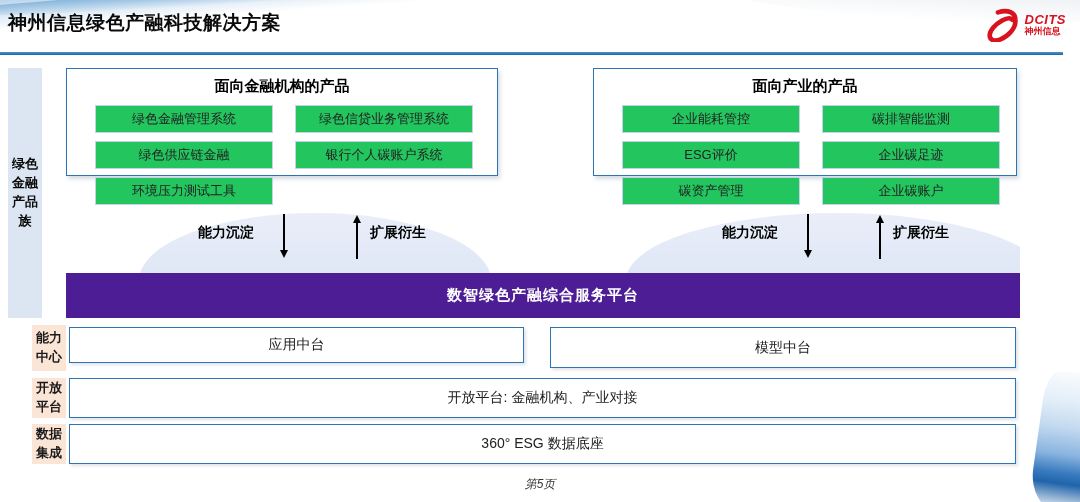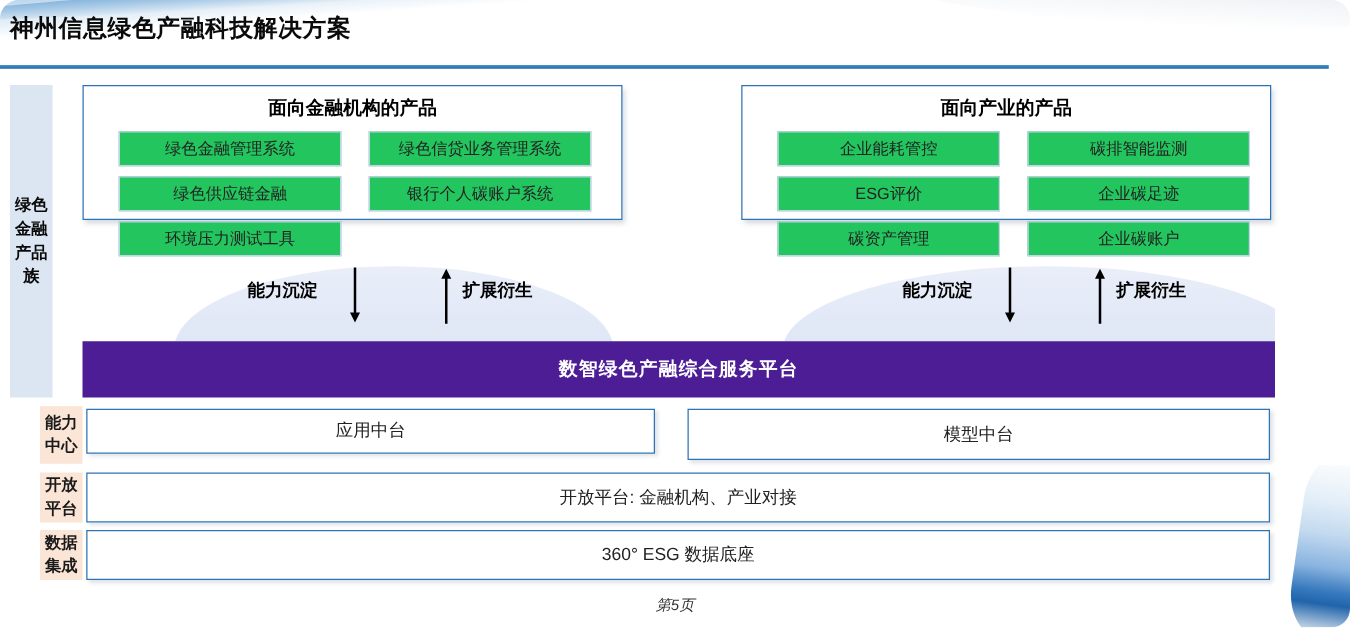--- a/index.html
+++ b/index.html
@@ -1,18 +1,18 @@
 <!DOCTYPE html>
 <html><head>
 <meta charset="utf-8">
 <style>
   html,body{margin:0;padding:0;background:#fff;}
   .slide{
     position:relative;width:1080px;height:502px;background:#fff;overflow:hidden;
-    font-family:"Liberation Sans",sans-serif;color:#111;border-radius:15px;
+    font-family:"Liberation Sans",sans-serif;color:#111;
   }
   
   .header-deco{position:absolute;left:0;top:0;width:1080px;height:58px;overflow:hidden;}
   .streak1{position:absolute;left:-90px;top:-38px;width:640px;height:62px;border-radius:50%;
     transform:rotate(-4deg);background:linear-gradient(to bottom,#8fbade 10%,rgba(255,255,255,0) 85%);opacity:.9;}
   .streak2{position:absolute;left:-60px;top:-10px;width:520px;height:16px;border-radius:50%;
     transform:rotate(-3.5deg);background:linear-gradient(to bottom,#6ca6d6,rgba(255,255,255,0));opacity:.75;}
   .streak3{position:absolute;right:-80px;top:-34px;width:460px;height:54px;border-radius:50%;
     transform:rotate(3deg);background:linear-gradient(to bottom,#c8d2dc,rgba(255,255,255,0));opacity:.55;}
   .page-title{position:absolute;left:8px;top:10px;font-size:19px;font-weight:bold;color:#0a0a0a;letter-spacing:.5px;}
@@ -85,20 +85,31 @@
 
 <div class="slide">
 
   <div class="header-deco">
     <div class="streak1"></div>
     <div class="streak2"></div>
     <div class="streak3"></div>
   </div>
   <div class="page-title">神州信息绿色产融科技解决方案</div>
   <div class="divider"></div>
+  <div class="logo">
+    <span>
+      <svg width="40" height="34" viewBox="0 0 40 34">
+        <path d="M 21 4 C 32 4 37 10 35.5 16 C 33.5 25 23 30 14.5 30.5 C 8.5 30.8 4.8 28 6 23.5 C 7.4 18.5 15 14.5 22.5 13 C 28 12 31.5 13 32.5 15.5" stroke="#d8121f" stroke-width="4.6" fill="none" stroke-linecap="round" transform="rotate(-18 20 17)"></path>
+      </svg>
+    </span>
+    <span class="logo-texts">
+      <span class="logo-brand">DCITS</span>
+      <span class="logo-sub">神州信息</span>
+    </span>
+  </div>
 
   <div class="rail rail-green">
     <span class="rail-inner">绿色金融产品族</span>
   </div>
   <div class="rail rail-peach rail-cap">
     <span class="rail-inner">能力中心</span>
   </div>
   <div class="rail rail-peach rail-open">
     <span class="rail-inner">开放平台</span>
   </div>

